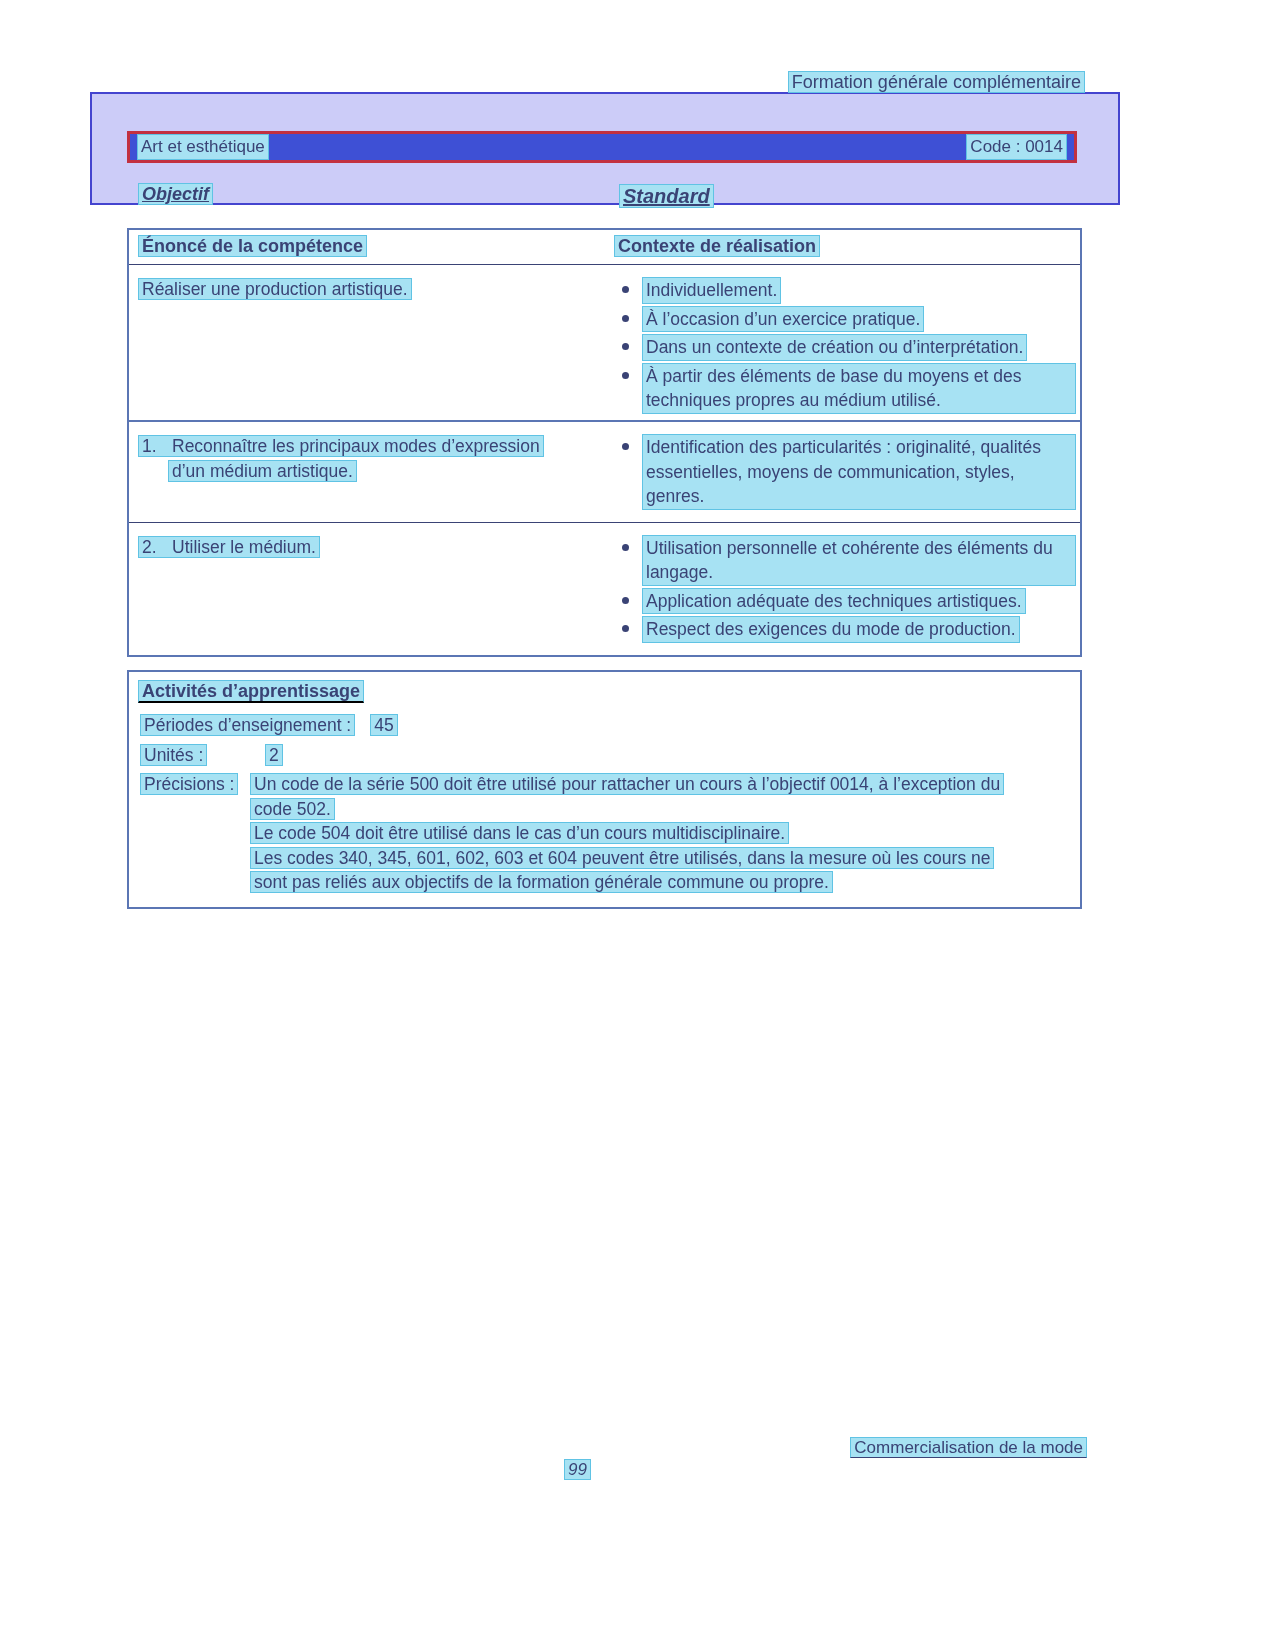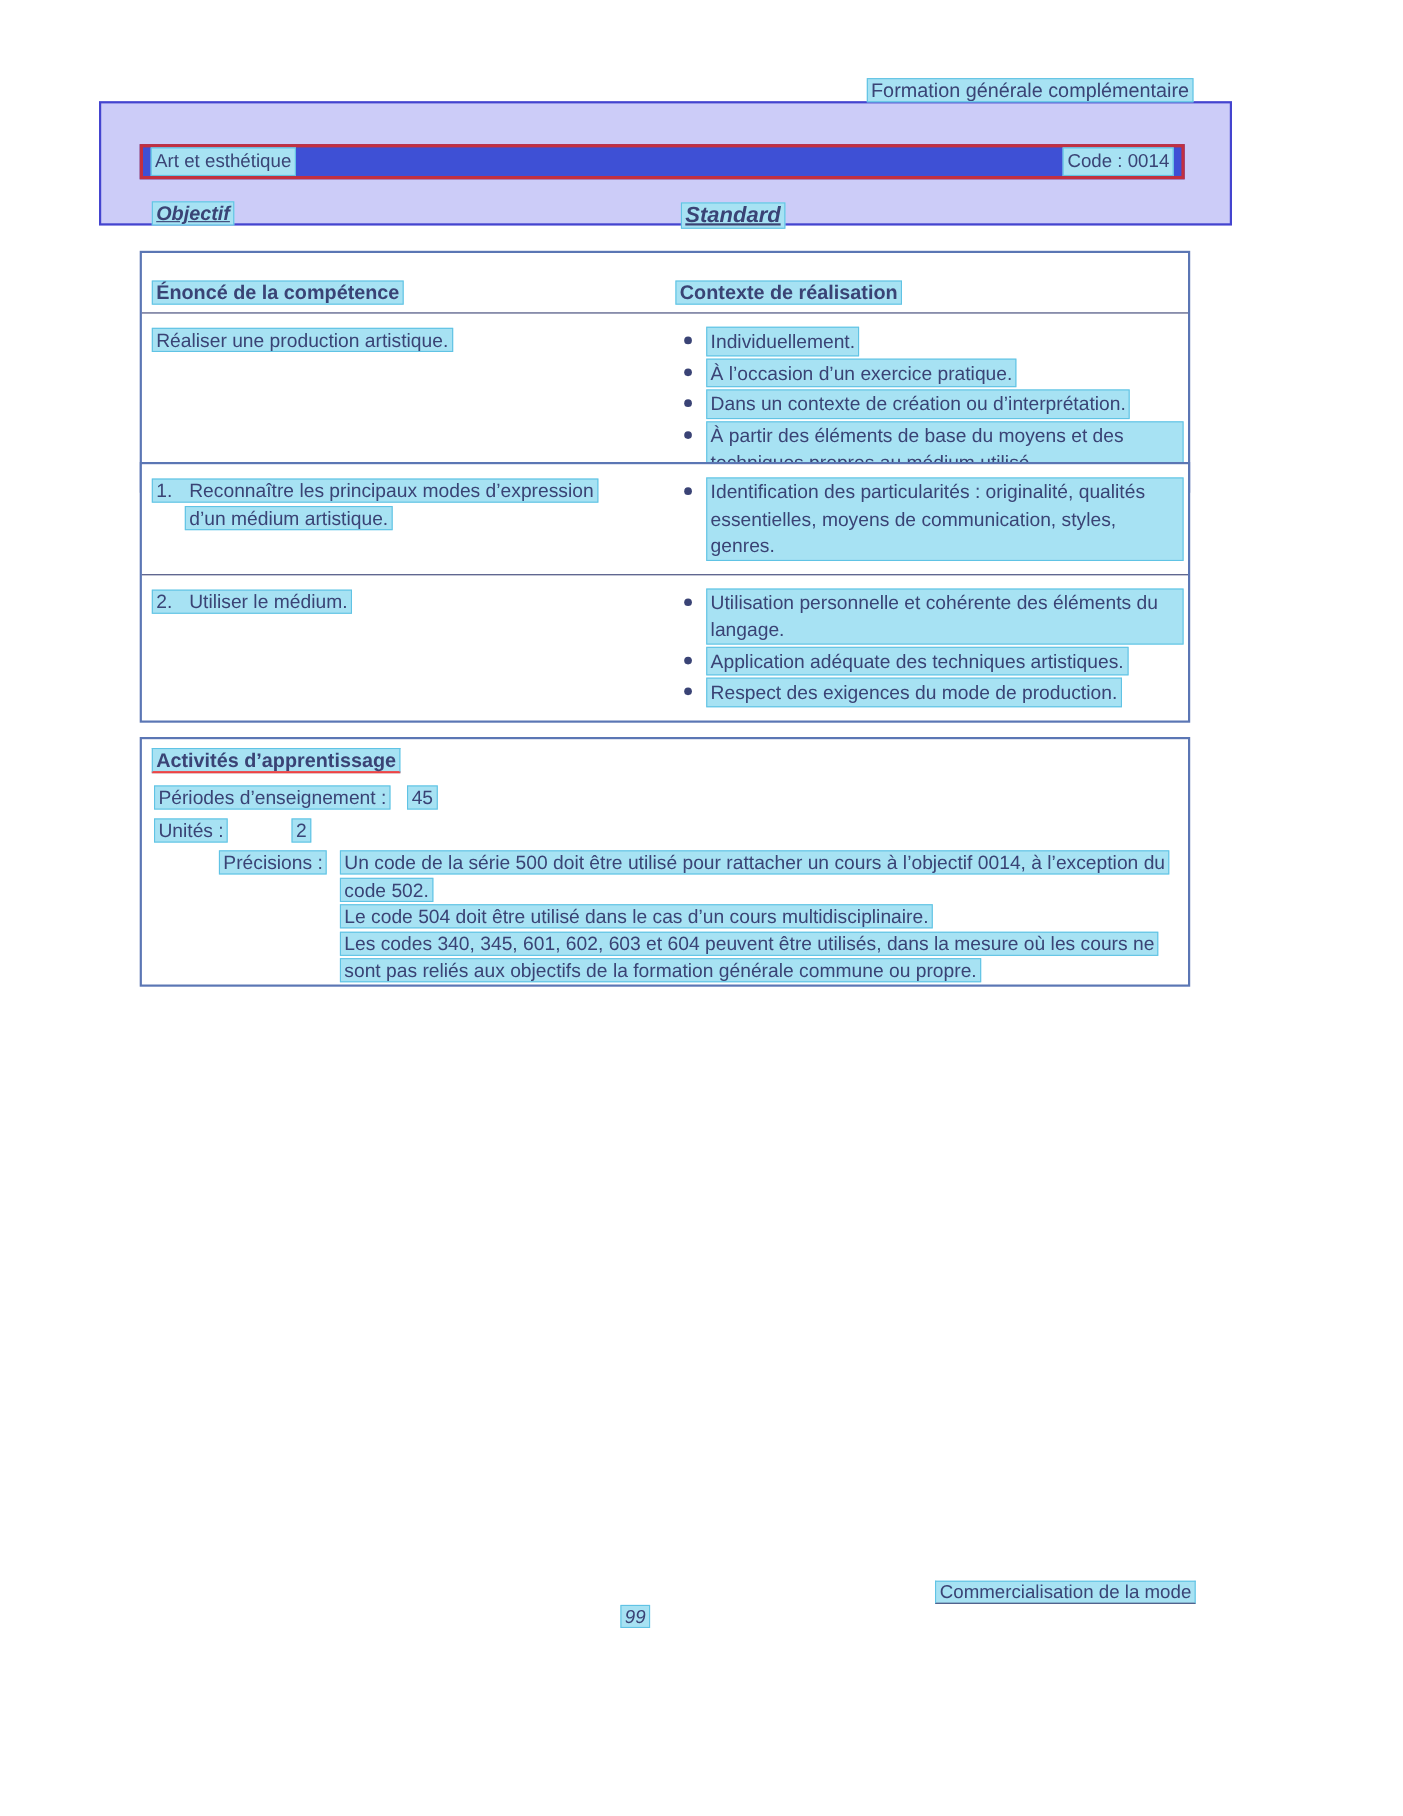--- a/index.html
+++ b/index.html
@@ -32,45 +32,45 @@
   .tbl{
     position:absolute;left:127px;width:955px;border:2px solid #5b76b4;
     background:#ffffff;box-sizing:border-box;
   }
   .tbl-1{top:228px;min-height:177px;}
   .tbl-2{top:420px;min-height:235px;}
   .tbl-3{top:670px;min-height:218px;}
 
   .thead{
     display:grid;grid-template-columns:483px 1fr;align-items:end;
-    padding:24px 0 5px;border-bottom:1px solid #3a4375;
+    padding:4px 0 5px;border-bottom:1px solid #3a4375;
     font-weight:bold;font-size:18px;
   }
   .thead .h1{padding-left:9px;}
   .thead .h2{padding-left:2px;}
 
   .trow{display:grid;grid-template-columns:483px 1fr;}
   .row-sep{border-top:1px solid #3a4375;}
   .cell-l{padding:12px 40px 10px 9px;}
   .el{padding-left:30px;text-indent:-30px;}
   .el-num{display:inline-block;width:30px;text-indent:0;}
 
   ul.blist{list-style:none;margin:0;padding:12px 4px 10px 8px;}
   ul.blist li{display:flex;margin:0 0 2px 0;}
   .bullet{
     flex:0 0 auto;width:7px;height:7px;border-radius:50%;
     background:#3a4375;margin:9px 13px 0 2px;
   }
 
   .ahead{padding:7px 0 6px 9px;font-weight:bold;font-size:18px;}
-  .ahead .hl{border-bottom:2px solid #ef4444;}
+  .ahead .hl{border-bottom:2px solid #000000;}
   .arow{padding:3px 10px 2px 11px;}
   .albl{display:inline-block;min-width:110px;}
   .aval{margin-left:15px;}
-  .prec{display:flex;padding:3px 6px 0 11px;justify-content:flex-end;}
+  .prec{display:flex;padding:3px 6px 12px 11px;}
   .prec .albl{flex:0 0 110px;min-width:0;}
   .ptext{margin-left:0;width:765px;}
   .ptext p{margin:0;}
 
   .footer-note{position:absolute;top:1436px;right:188px;font-size:17px;}
   .footer-note .hl{border-bottom:1px solid #3a4375;}
   .page-num{position:absolute;top:1458px;left:564px;font-size:17px;font-style:italic;}
 </style>
 </head>
 <body>

